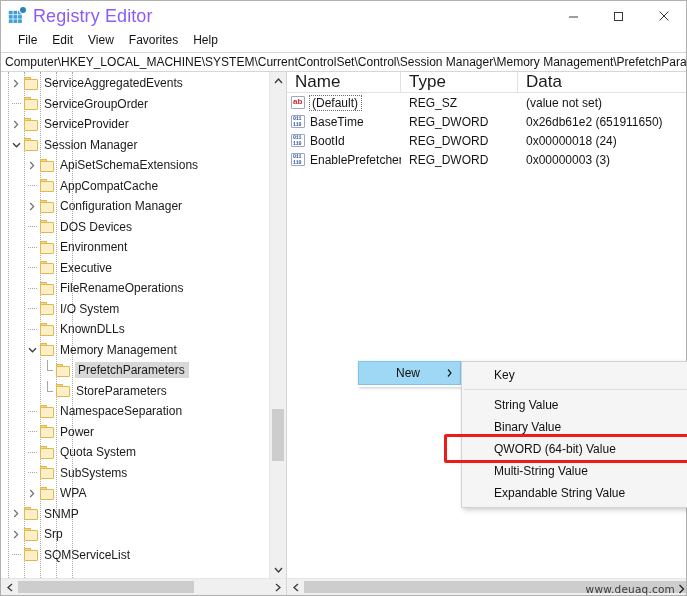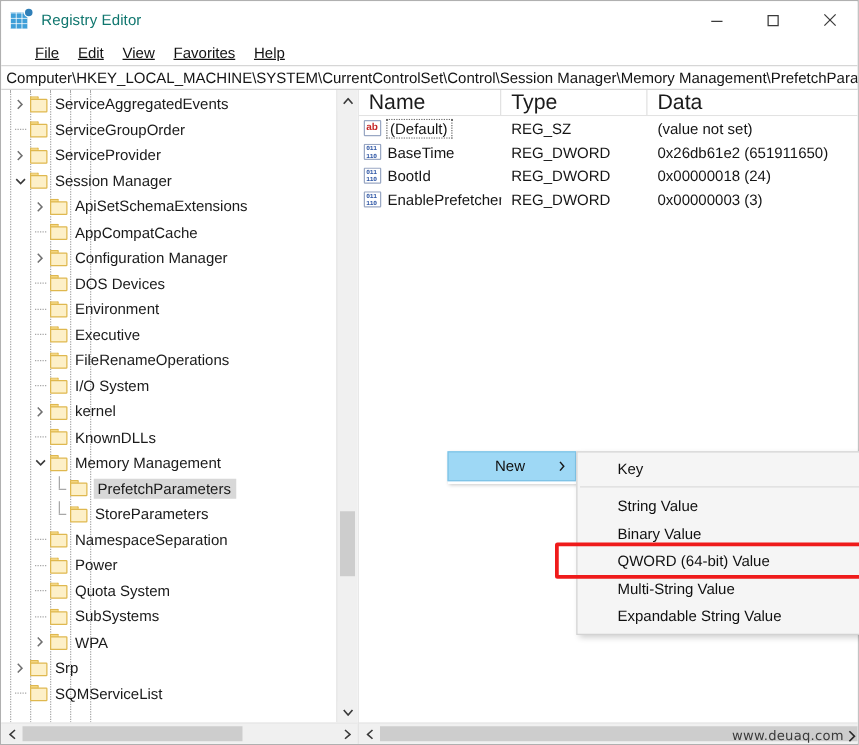--- a/index.html
+++ b/index.html
@@ -41,41 +41,41 @@
       linear-gradient(to bottom, rgba(255,255,255,.85) 1px, transparent 1px);
     background-size: 4.6px 4.3px;
   }
   #app-icon .gear {
     position: absolute; right: -1px; top: -1px;
     width: 6px; height: 6px; border-radius: 50%;
     background: #2f7fb8;
     box-shadow: 0 0 0 1px #ffffff;
   }
   #title-text {
-    font-size: 12px; color: #0f766e;
+    font-size: 18px; color: #8b5cf6;
     letter-spacing: .1px;
   }
   #caption-buttons {
     position: absolute; right: 0; top: 0;
     height: 30px; display: flex;
   }
   .cap-btn {
     width: 45px; height: 30px;
     display: flex; align-items: center; justify-content: center;
     background: transparent;
   }
   .cap-btn svg { display: block; }
 
   
   #menubar {
     height: 21px; flex: 0 0 21px;
-    display: flex; align-items: center;
-    background: #ffffff;
-    padding-left: 20px;
-    font-size: 12px; color: #111111; text-decoration: underline;
+    display: flex; align-items: flex-start;
+    background: #ffffff;
+    padding-left: 10px;
+    font-size: 12px; color: #111111;
   }
   .menu-item { padding: 2px 8px 2px 7px; white-space: nowrap; }
 
   
   #addressbar {
     height: 20px; flex: 0 0 20px;
     border-top: 1px solid #d6d6d6;
     border-bottom: 1px solid #d6d6d6;
     background: #ffffff;
     display: flex; align-items: center;
@@ -554,129 +554,129 @@
                   <i></i>
                 </div>
                 <div class="folder">
                   <div class="tab"></div>
                   <div class="body"></div>
                 </div>
                 <div class="tree-label">I/O System</div>
               </div>
               <div class="tree-row">
                 <div style="width:23px;flex:0 0 23px;"></div>
+                <div class="dots">
+                  <i></i>
+                </div>
+                <div class="folder">
+                  <div class="tab"></div>
+                  <div class="body"></div>
+                </div>
+                <div class="tree-label">KnownDLLs</div>
+              </div>
+              <div class="tree-row">
+                <div style="width:23px;flex:0 0 23px;"></div>
+                <div class="twisty">
+                  <svg width="9" height="6" viewBox="0 0 9 6">
+                    <polyline points="1,1.3 4.5,4.8 8,1.3" fill="none" stroke="#3a3a3a" stroke-width="1.3"></polyline>
+                  </svg>
+                </div>
+                <div class="folder">
+                  <div class="tab"></div>
+                  <div class="body"></div>
+                </div>
+                <div class="tree-label">Memory Management</div>
+              </div>
+              <div class="tree-row selected">
+                <div style="width:39px;flex:0 0 39px;"></div>
+                <div class="elbow"></div>
+                <div class="folder">
+                  <div class="tab"></div>
+                  <div class="body"></div>
+                </div>
+                <div class="tree-label">PrefetchParameters</div>
+              </div>
+              <div class="tree-row">
+                <div style="width:39px;flex:0 0 39px;"></div>
+                <div class="elbow last"></div>
+                <div class="folder">
+                  <div class="tab"></div>
+                  <div class="body"></div>
+                </div>
+                <div class="tree-label">StoreParameters</div>
+              </div>
+              <div class="tree-row">
+                <div style="width:23px;flex:0 0 23px;"></div>
+                <div class="dots">
+                  <i></i>
+                </div>
+                <div class="folder">
+                  <div class="tab"></div>
+                  <div class="body"></div>
+                </div>
+                <div class="tree-label">NamespaceSeparation</div>
+              </div>
+              <div class="tree-row">
+                <div style="width:23px;flex:0 0 23px;"></div>
+                <div class="dots">
+                  <i></i>
+                </div>
+                <div class="folder">
+                  <div class="tab"></div>
+                  <div class="body"></div>
+                </div>
+                <div class="tree-label">Power</div>
+              </div>
+              <div class="tree-row">
+                <div style="width:23px;flex:0 0 23px;"></div>
+                <div class="dots">
+                  <i></i>
+                </div>
+                <div class="folder">
+                  <div class="tab"></div>
+                  <div class="body"></div>
+                </div>
+                <div class="tree-label">Quota System</div>
+              </div>
+              <div class="tree-row">
+                <div style="width:23px;flex:0 0 23px;"></div>
+                <div class="dots">
+                  <i></i>
+                </div>
+                <div class="folder">
+                  <div class="tab"></div>
+                  <div class="body"></div>
+                </div>
+                <div class="tree-label">SubSystems</div>
+              </div>
+              <div class="tree-row">
+                <div style="width:23px;flex:0 0 23px;"></div>
                 <div class="twisty">
                   <svg width="6" height="9" viewBox="0 0 6 9">
                     <polyline points="1.2,1 4.6,4.5 1.2,8" fill="none" stroke="#707070" stroke-width="1.2"></polyline>
                   </svg>
                 </div>
                 <div class="folder">
                   <div class="tab"></div>
                   <div class="body"></div>
                 </div>
-                <div class="tree-label">kernel</div>
-              </div>
-              <div class="tree-row">
-                <div style="width:23px;flex:0 0 23px;"></div>
-                <div class="dots">
-                  <i></i>
-                </div>
-                <div class="folder">
-                  <div class="tab"></div>
-                  <div class="body"></div>
-                </div>
-                <div class="tree-label">KnownDLLs</div>
-              </div>
-              <div class="tree-row">
-                <div style="width:23px;flex:0 0 23px;"></div>
-                <div class="twisty">
-                  <svg width="9" height="6" viewBox="0 0 9 6">
-                    <polyline points="1,1.3 4.5,4.8 8,1.3" fill="none" stroke="#3a3a3a" stroke-width="1.3"></polyline>
-                  </svg>
-                </div>
-                <div class="folder">
-                  <div class="tab"></div>
-                  <div class="body"></div>
-                </div>
-                <div class="tree-label">Memory Management</div>
-              </div>
-              <div class="tree-row selected">
-                <div style="width:39px;flex:0 0 39px;"></div>
-                <div class="elbow"></div>
-                <div class="folder">
-                  <div class="tab"></div>
-                  <div class="body"></div>
-                </div>
-                <div class="tree-label">PrefetchParameters</div>
-              </div>
-              <div class="tree-row">
-                <div style="width:39px;flex:0 0 39px;"></div>
-                <div class="elbow last"></div>
-                <div class="folder">
-                  <div class="tab"></div>
-                  <div class="body"></div>
-                </div>
-                <div class="tree-label">StoreParameters</div>
-              </div>
-              <div class="tree-row">
-                <div style="width:23px;flex:0 0 23px;"></div>
-                <div class="dots">
-                  <i></i>
-                </div>
-                <div class="folder">
-                  <div class="tab"></div>
-                  <div class="body"></div>
-                </div>
-                <div class="tree-label">NamespaceSeparation</div>
-              </div>
-              <div class="tree-row">
-                <div style="width:23px;flex:0 0 23px;"></div>
-                <div class="dots">
-                  <i></i>
-                </div>
-                <div class="folder">
-                  <div class="tab"></div>
-                  <div class="body"></div>
-                </div>
-                <div class="tree-label">Power</div>
-              </div>
-              <div class="tree-row">
-                <div style="width:23px;flex:0 0 23px;"></div>
-                <div class="dots">
-                  <i></i>
-                </div>
-                <div class="folder">
-                  <div class="tab"></div>
-                  <div class="body"></div>
-                </div>
-                <div class="tree-label">Quota System</div>
-              </div>
-              <div class="tree-row">
-                <div style="width:23px;flex:0 0 23px;"></div>
-                <div class="dots">
-                  <i></i>
-                </div>
-                <div class="folder">
-                  <div class="tab"></div>
-                  <div class="body"></div>
-                </div>
-                <div class="tree-label">SubSystems</div>
-              </div>
-              <div class="tree-row">
-                <div style="width:23px;flex:0 0 23px;"></div>
+                <div class="tree-label">WPA</div>
+              </div>
+              <div class="tree-row">
+                <div style="width:7px;flex:0 0 7px;"></div>
                 <div class="twisty">
                   <svg width="6" height="9" viewBox="0 0 6 9">
                     <polyline points="1.2,1 4.6,4.5 1.2,8" fill="none" stroke="#707070" stroke-width="1.2"></polyline>
                   </svg>
                 </div>
                 <div class="folder">
                   <div class="tab"></div>
                   <div class="body"></div>
                 </div>
-                <div class="tree-label">WPA</div>
+                <div class="tree-label">SNMP</div>
               </div>
               <div class="tree-row">
                 <div style="width:7px;flex:0 0 7px;"></div>
                 <div class="twisty">
                   <svg width="6" height="9" viewBox="0 0 6 9">
                     <polyline points="1.2,1 4.6,4.5 1.2,8" fill="none" stroke="#707070" stroke-width="1.2"></polyline>
                   </svg>
                 </div>
                 <div class="folder">
                   <div class="tab"></div>

